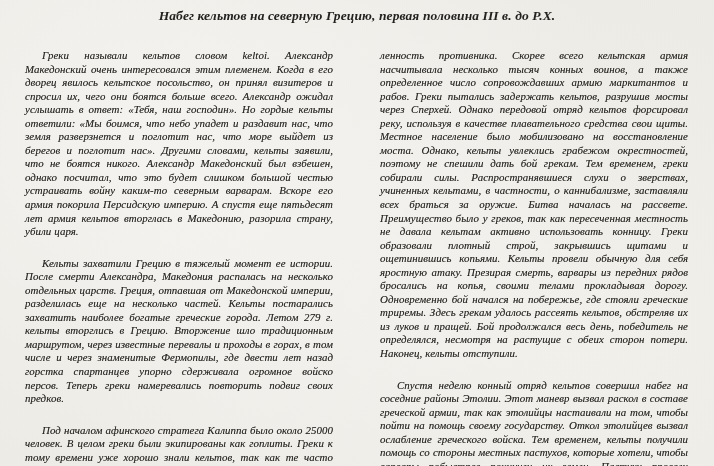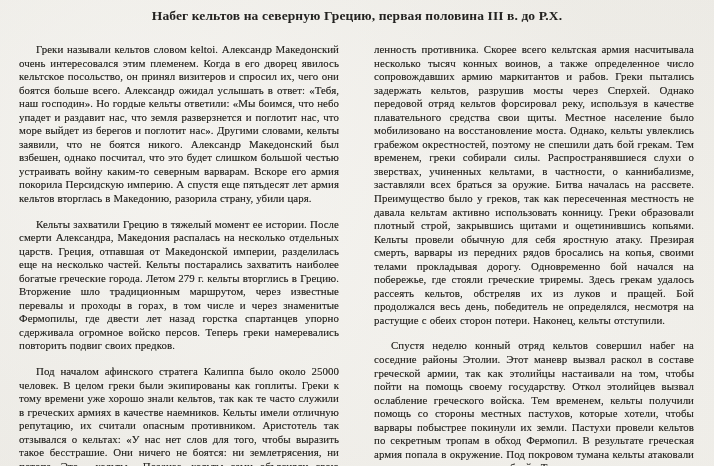--- a/index.html
+++ b/index.html
@@ -14,20 +14,21 @@
     margin: 0;
     background: #f3f1eb;
     background-image:
       radial-gradient(circle at 20% 30%, rgba(255,255,255,0.35), rgba(0,0,0,0.015) 70%),
       radial-gradient(circle at 80% 70%, rgba(255,255,255,0.2), rgba(0,0,0,0.02) 75%);
     overflow: hidden;
     font-family: "Liberation Serif", "DejaVu Serif", serif;
     color: #2b2a26;
     box-sizing: border-box;
     padding: 6px 7px 4px 7px;
+    font-style: italic;
   }
   .doc-title {
     text-align: center;
     font-weight: bold;
     font-size: 13.5px;
     line-height: 16px;
     margin: 2px 0 7px 0;
     color: #232220;
     letter-spacing: 0.1px;
   }
@@ -38,21 +39,21 @@
   .col {
     width: 344px;
     flex: 0 0 344px;
     text-align: justify;
     font-size: 10.9px;
     line-height: 13.55px;
     letter-spacing: 0.05px;
     word-spacing: 0.3px;
   }
   .col p {
-    margin: 12px;
+    margin: 18px;
     text-indent: 17px;
     text-shadow: 0 0 0.4px rgba(43,42,38,0.55);
   }
   .col p.no-indent {
     text-indent: 0;
   }
 </style>
 </head>
 <body>
 

